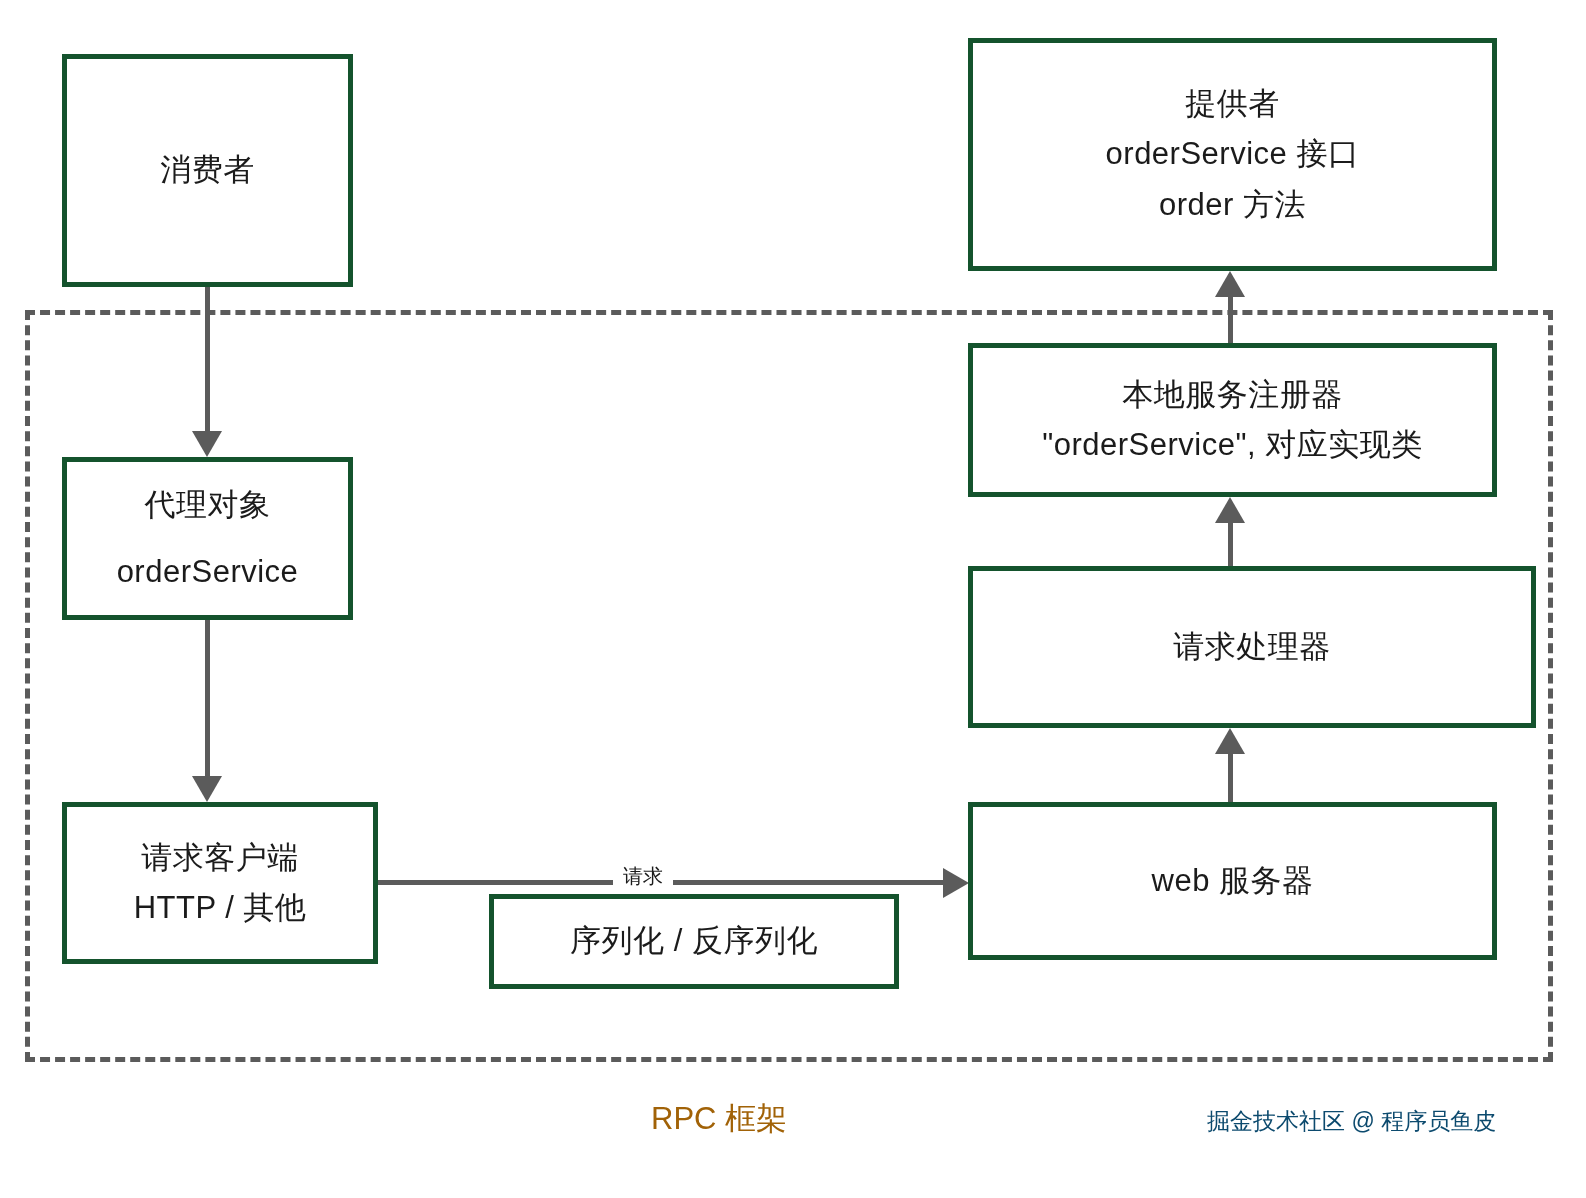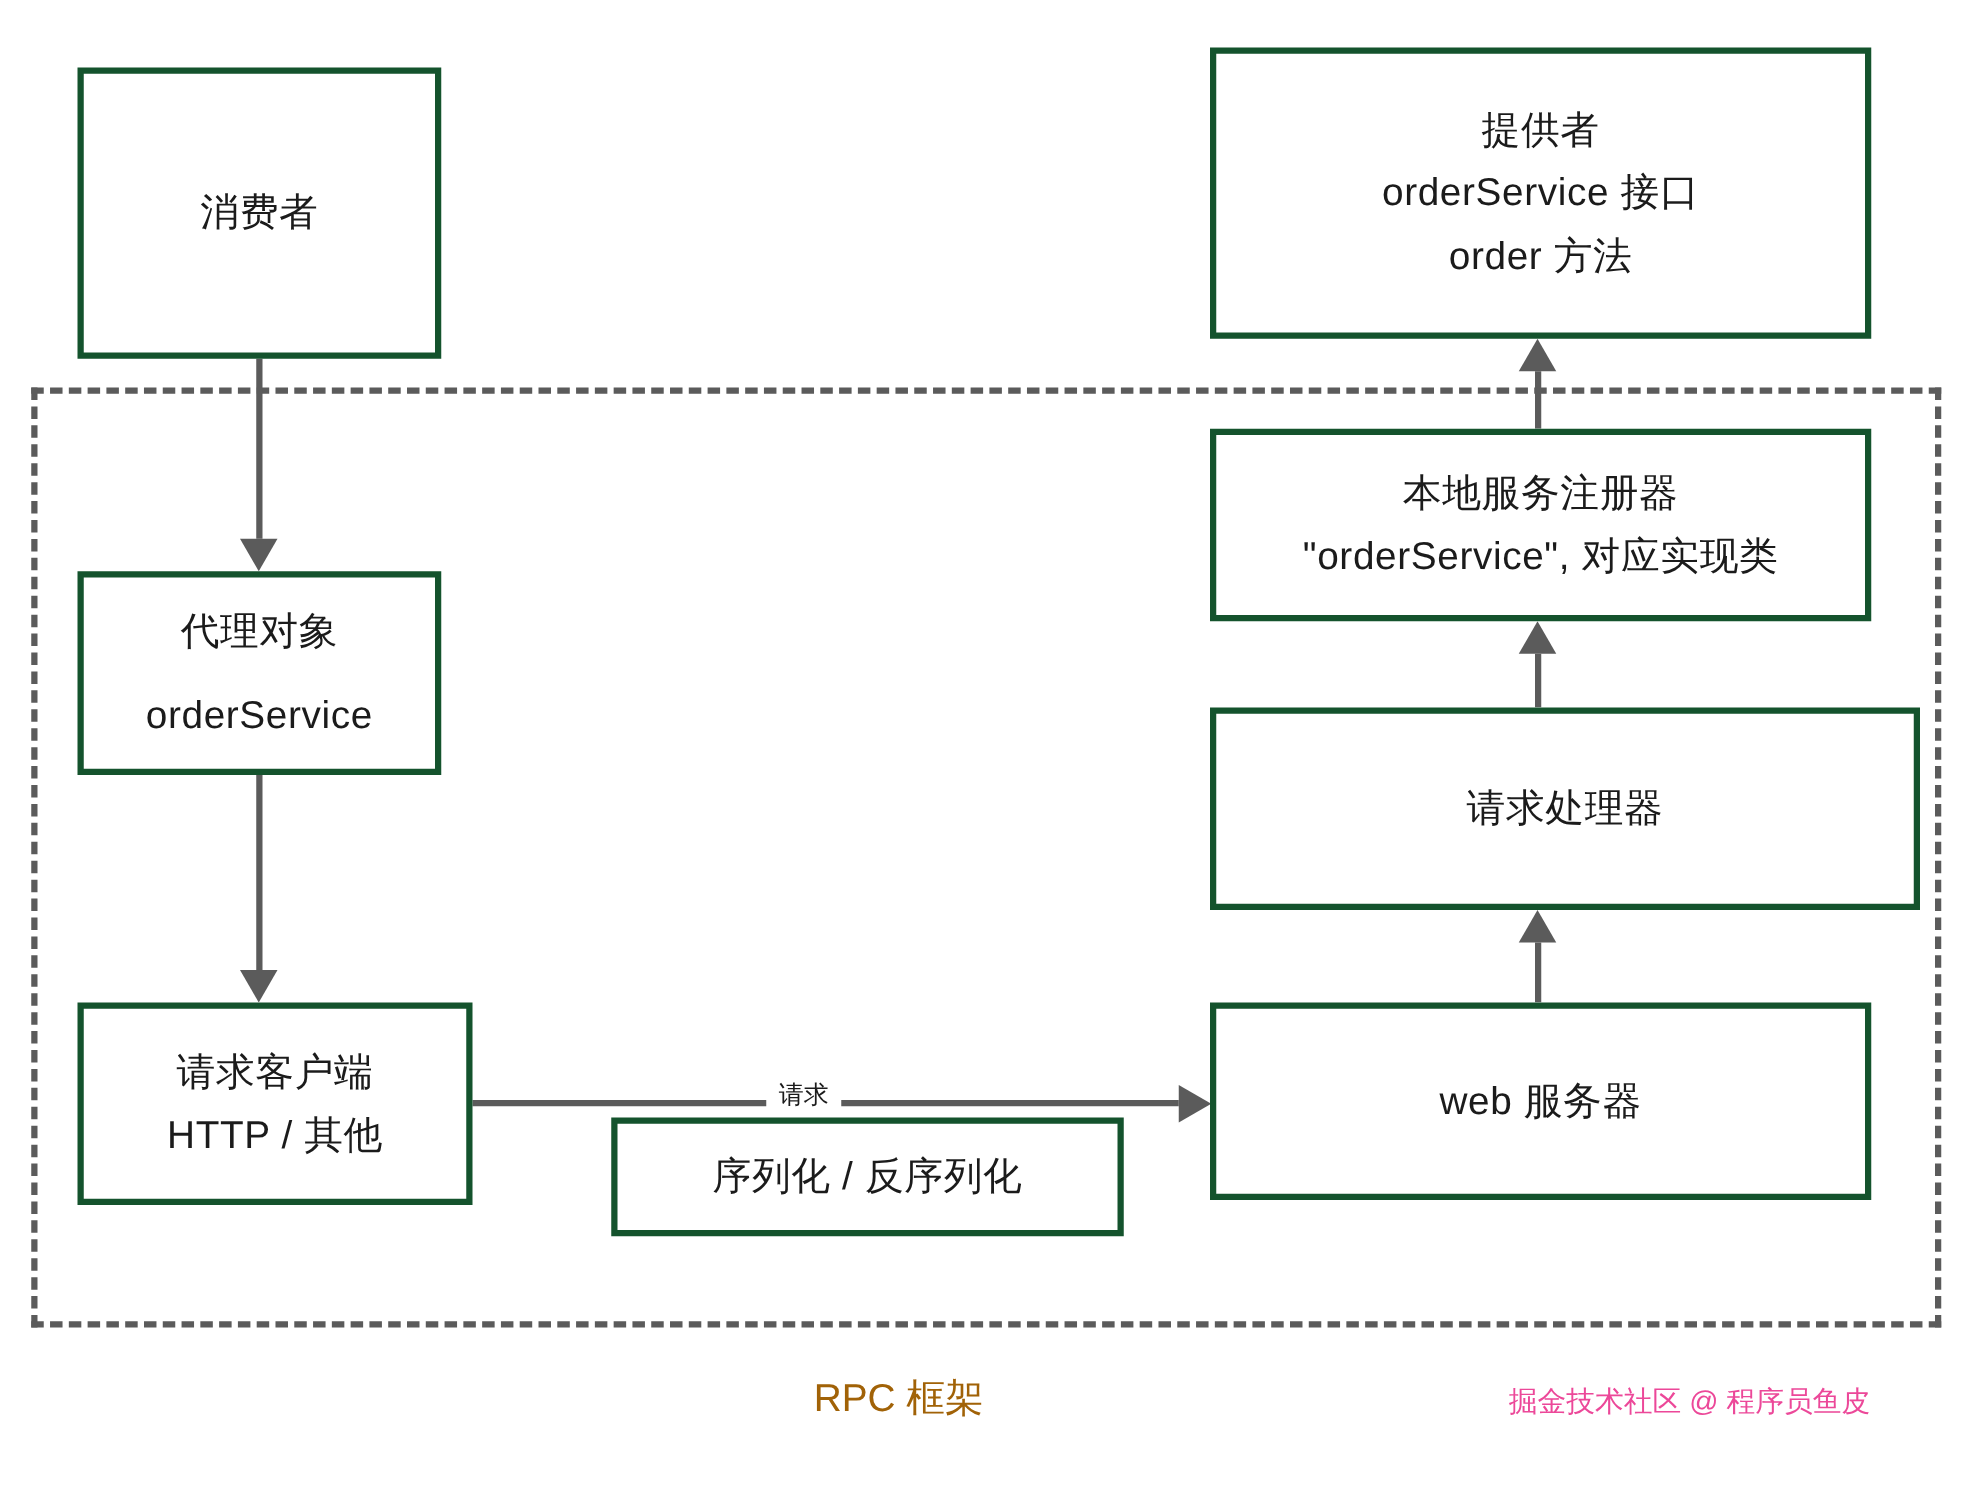--- a/index.html
+++ b/index.html
@@ -96,21 +96,21 @@
   .caption {
     position: absolute;
     color: #a16207;
     font-size: 31px;
     line-height: 1;
     white-space: nowrap;
     z-index: 4;
   }
   .watermark {
     position: absolute;
-    color: #ec4899;
+    color: #0c4a6e;
     font-size: 23px;
     line-height: 1;
     white-space: nowrap;
     z-index: 4;
   }
 </style>
 </head>
 <body>
 
 <div id="canvas">

